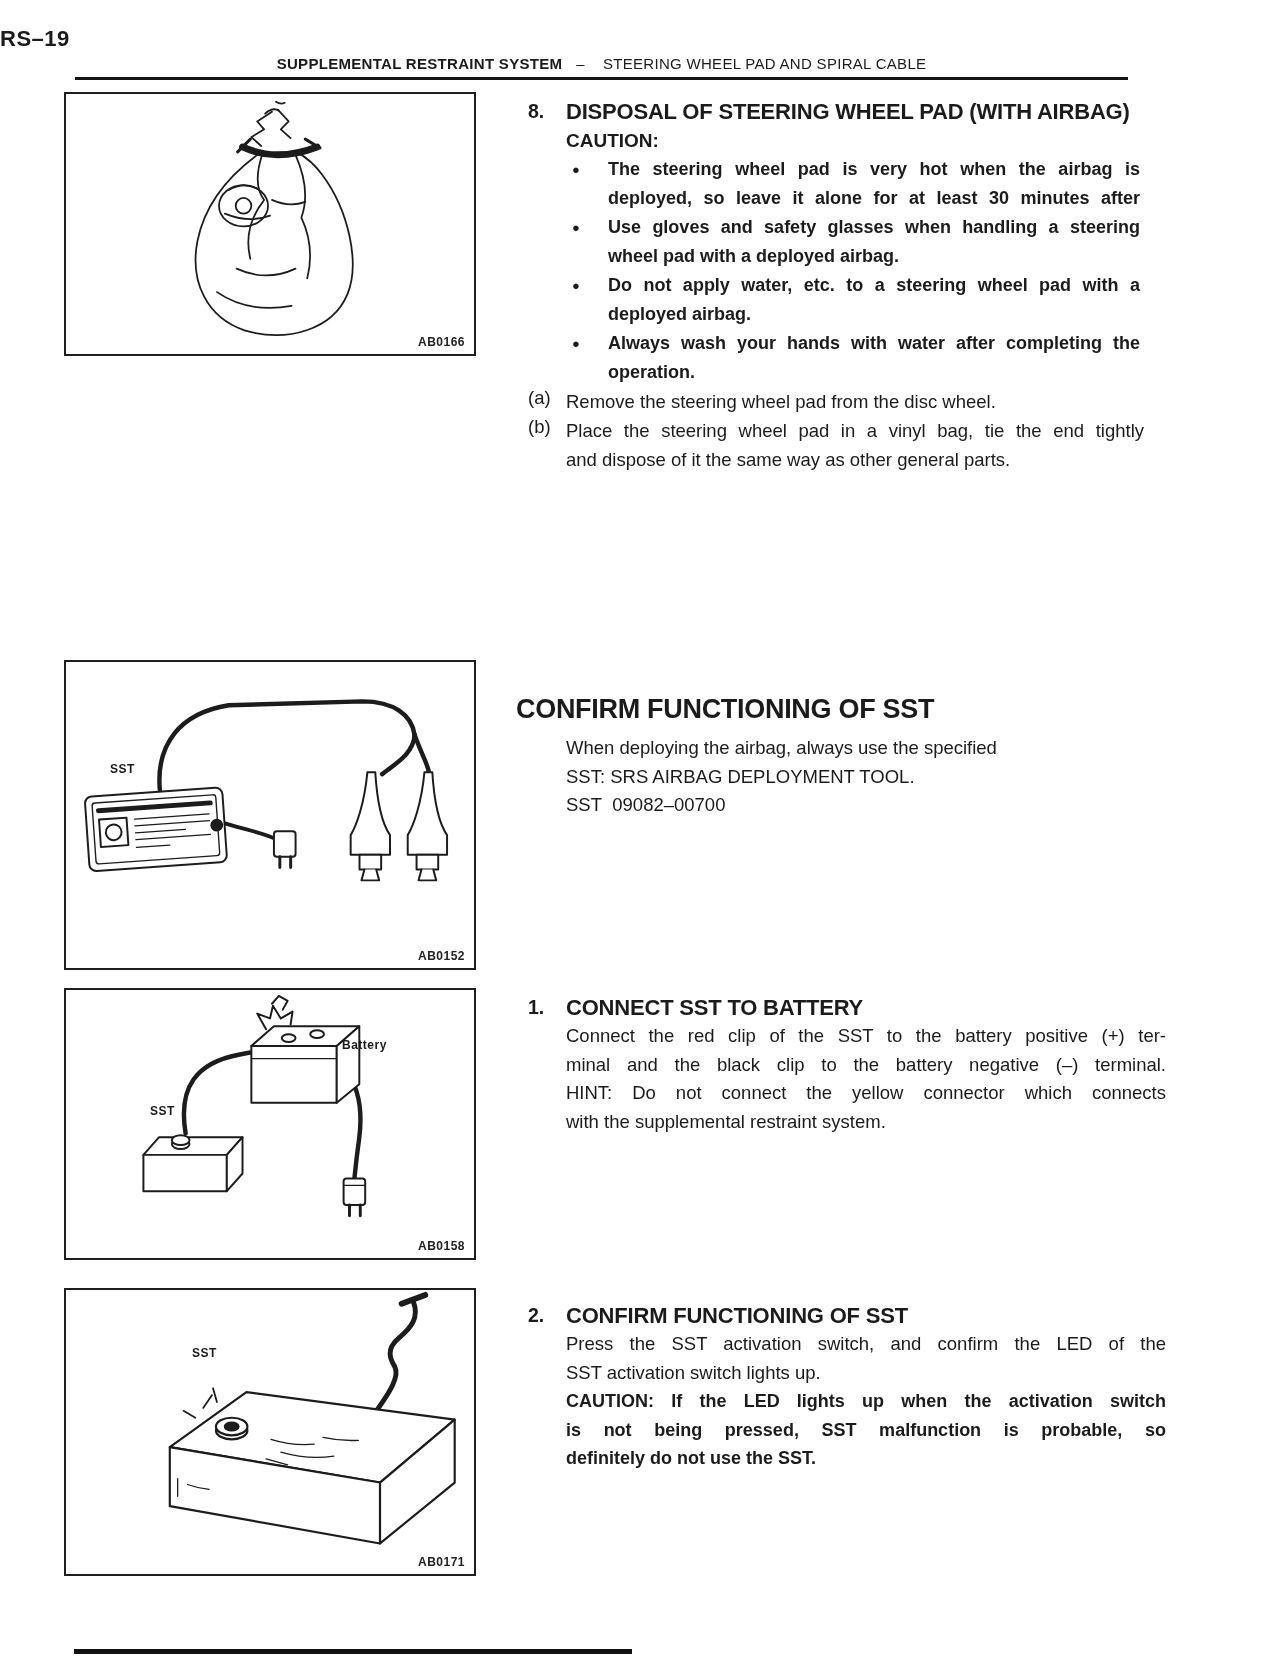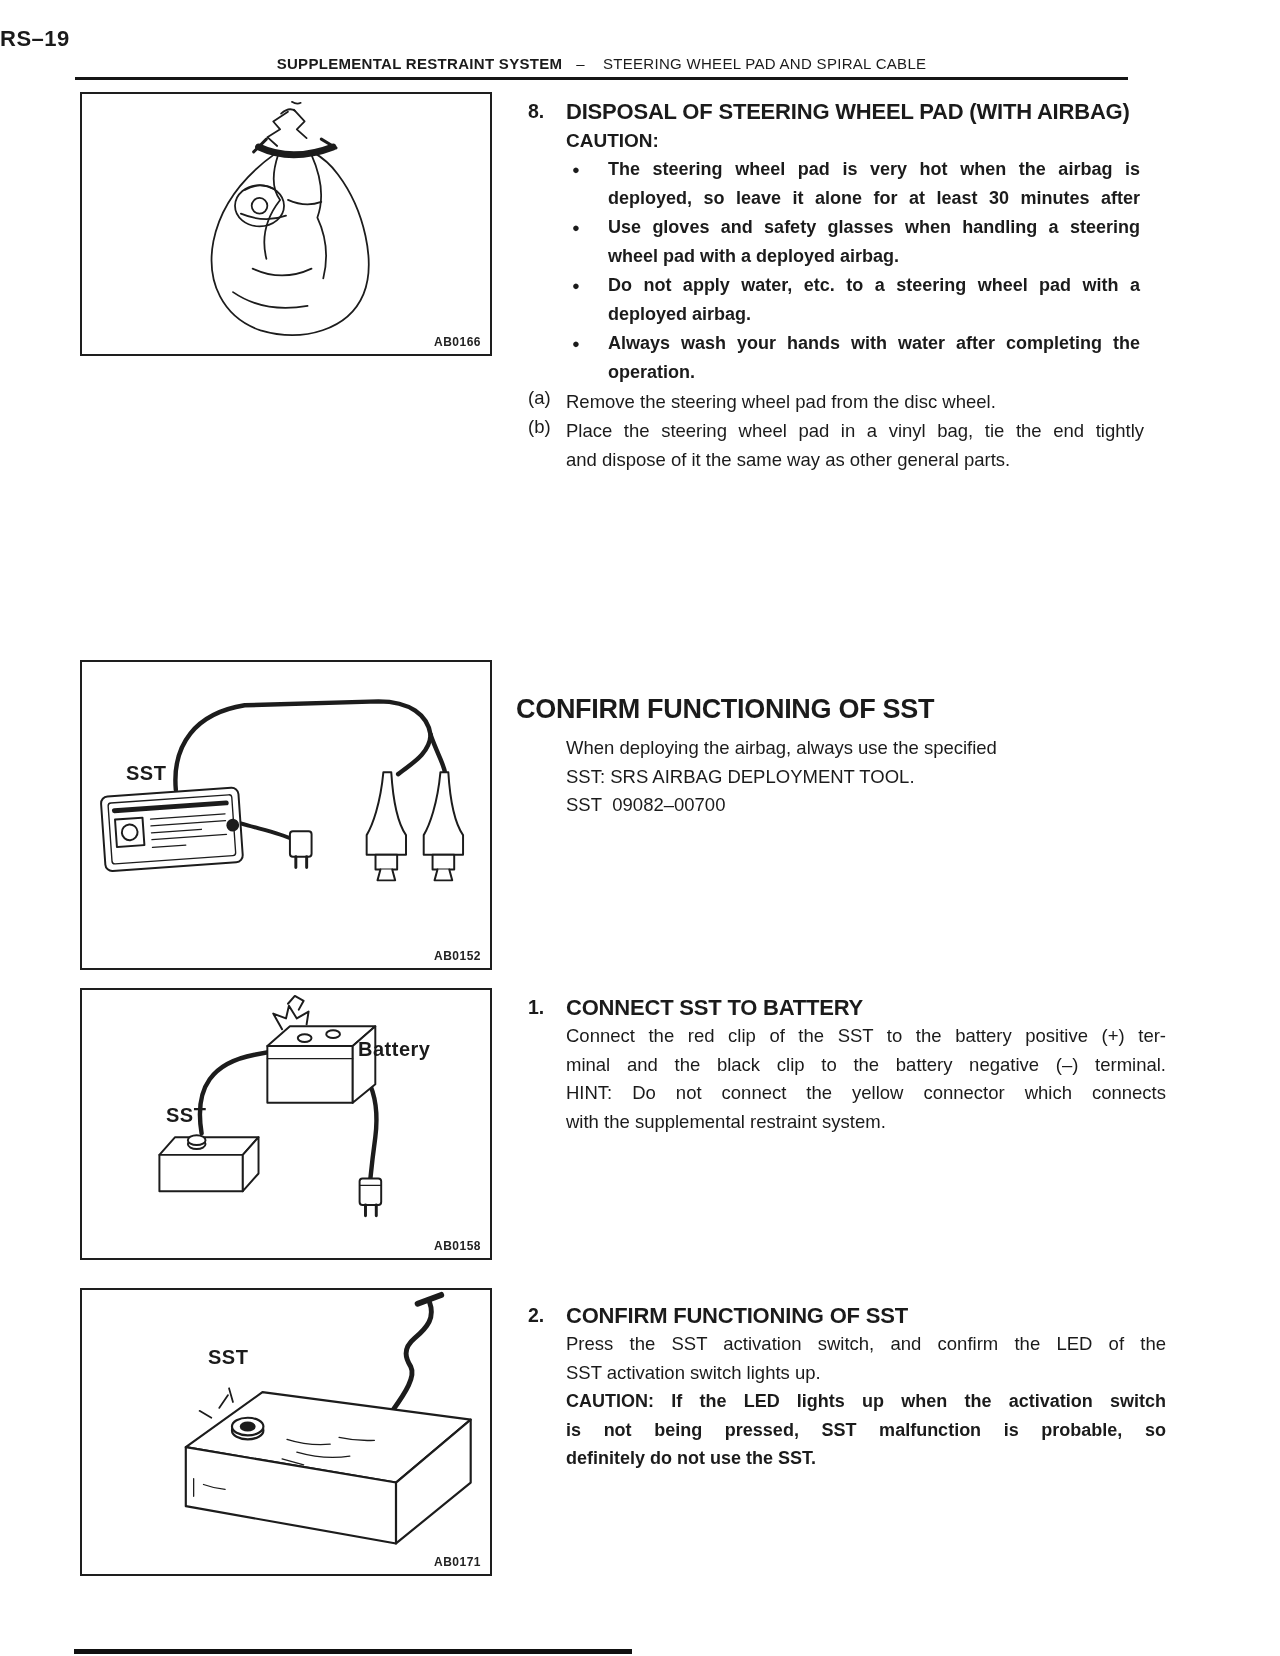--- a/index.html
+++ b/index.html
@@ -7,24 +7,24 @@
         font-family:"Liberation Sans",sans-serif;color:#1b1b1b;overflow:hidden;}
   
   .pagenum{position:absolute;top:26px;left:0;width:1125px;
            font-size:22px;font-weight:bold;letter-spacing:.5px;}
   .hline{position:absolute;top:55px;left:75px;width:1053px;text-align:center;
          font-size:15px;letter-spacing:.3px;white-space:nowrap;}
   .hline .hb{font-weight:bold;}
   .hline .hsep{margin:0 18px 0 14px;}
   .hrule{position:absolute;top:77px;left:75px;width:1053px;height:3px;background:#151515;}
   
-  .figbox{position:absolute;left:80px;width:408px;border:2.5px solid #1e1e1e;background:#fff;}
+  .figbox{position:absolute;left:64px;width:408px;border:2.5px solid #1e1e1e;background:#fff;}
   .figcode{position:absolute;right:9px;bottom:5px;font-size:12px;font-weight:bold;
            letter-spacing:.5px;color:#222;}
-  .figlabel{position:absolute;font-size:20px;font-weight:bold;letter-spacing:.5px;text-align:center;}
+  .figlabel{position:absolute;font-size:12px;font-weight:bold;letter-spacing:.5px;text-align:center;}
   
   .rcol{position:absolute;left:516px;width:650px;}
   .ln{line-height:29px;height:29px;white-space:nowrap;}
   .j{text-align:justify;text-align-last:justify;white-space:normal;}
   .trow{display:flex;}
   .tnum{width:50px;padding-left:12px;box-sizing:border-box;font-weight:bold;font-size:19.5px;flex:none;}
   .ttl{font-weight:bold;font-size:22px;letter-spacing:-0.2px;}
   .cau{margin-left:50px;font-weight:bold;font-size:19px;}
   .brow{display:flex;}
   .bmark{margin-left:56px;width:36px;flex:none;font-size:13px;line-height:29px;}

